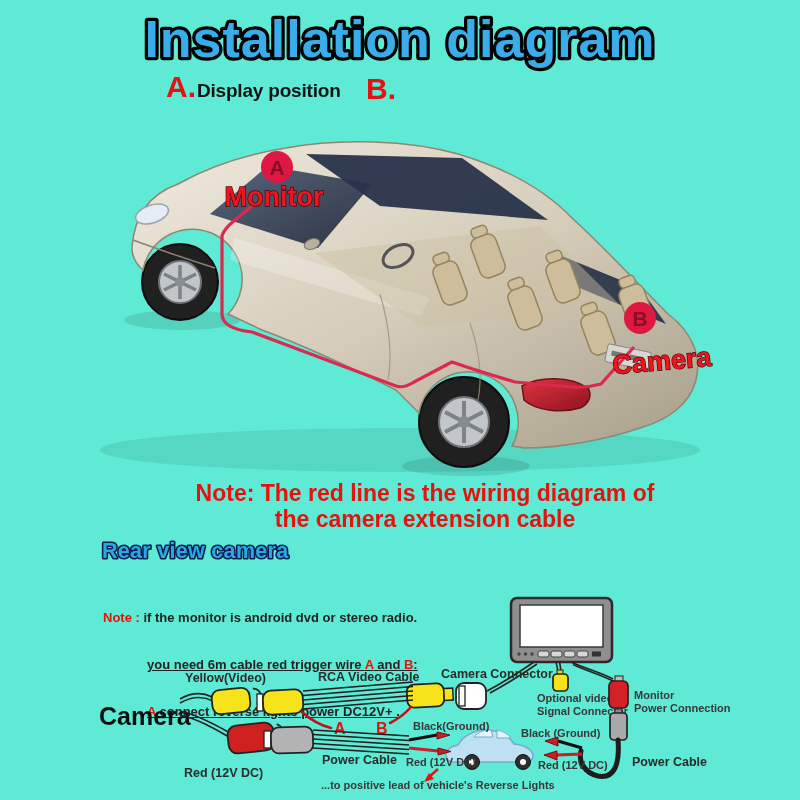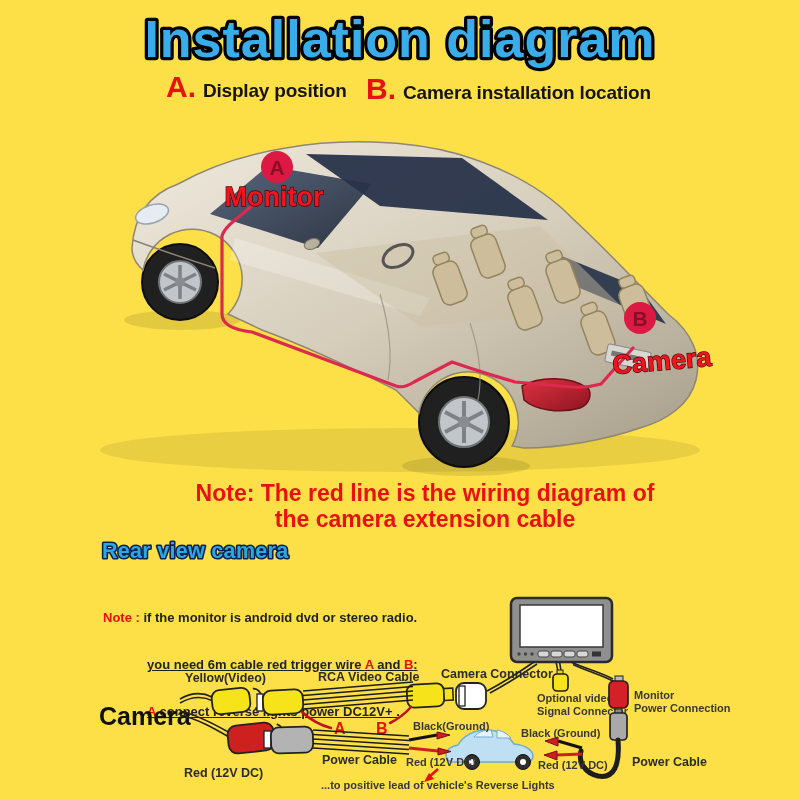--- a/index.html
+++ b/index.html
@@ -1,29 +1,29 @@
 <!DOCTYPE html>
 <html><head>
 <meta charset="utf-8">
 <style>
   html,body{margin:0;padding:0;background:#fff;}
-  .stage{position:relative;width:800px;height:800px;background:#fde047;overflow:hidden;
+  .stage{position:relative;width:800px;height:800px;background:#5eead4;overflow:hidden;
          font-family:"Liberation Sans",sans-serif;}
   svg{display:block;}
 
   
   .title-svg{position:absolute;top:0;left:0;}
   .title-text{font-family:"Liberation Sans",sans-serif;font-weight:800;font-size:52px;
               fill:#38ade9;stroke:#000;stroke-width:6.5;paint-order:stroke;
               stroke-linejoin:round;letter-spacing:1px;}
 
   
   .legend-item{position:absolute;display:flex;align-items:baseline;}
   .legend-marker{color:#e8110f;font-size:30px;font-weight:800;line-height:30px;}
-  .legend-text{color:#141414;font-size:19px;font-weight:700;margin-left:7px;letter-spacing:-0.2px;}
+  .legend-text{color:#141414;font-size:19px;font-weight:700;margin-left:1px;letter-spacing:-0.2px;}
 
   
   .car-svg{position:absolute;top:118px;left:0;}
   .car-red-label{font-family:"Liberation Sans",sans-serif;font-weight:800;font-size:27px;
                  fill:#f0141e;stroke:#4d0005;stroke-width:1.3px;paint-order:stroke;}
   .marker-letter{font-family:"Liberation Sans",sans-serif;font-weight:800;font-size:21px;
                  fill:#8a0f26;text-anchor:middle;}
 
   
   .main-note{position:absolute;left:40px;top:480px;width:770px;text-align:center;
@@ -59,21 +59,20 @@
   <svg class="title-svg" width="800" height="78" viewBox="0 0 800 78">
     <text class="title-text" x="400" y="57" text-anchor="middle">Installation diagram</text>
   </svg>
 
   <div class="legend-item" style="left:166px;top:72px;">
     <span class="legend-marker">A.</span>
     <span class="legend-text">Display position</span>
   </div>
   <div class="legend-item" style="left:366px;top:74px;">
     <span class="legend-marker">B.</span>
-    <span class="legend-text">Camera installation location</span>
   </div>
 
   <svg class="car-svg" width="800" height="362" viewBox="0 0 800 362">
     <defs>
       <linearGradient id="bodyGrad" x1="0" y1="0" x2="1" y2="1">
         <stop offset="0" stop-color="#efeade"></stop>
         <stop offset="0.5" stop-color="#d6cdbb"></stop>
         <stop offset="1" stop-color="#a79e8a"></stop>
       </linearGradient>
       <linearGradient id="glassGrad" x1="0" y1="0" x2="1" y2="1">

